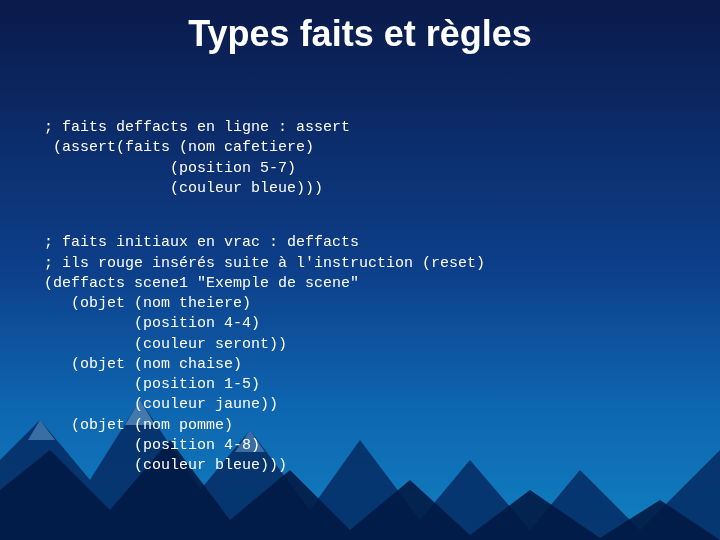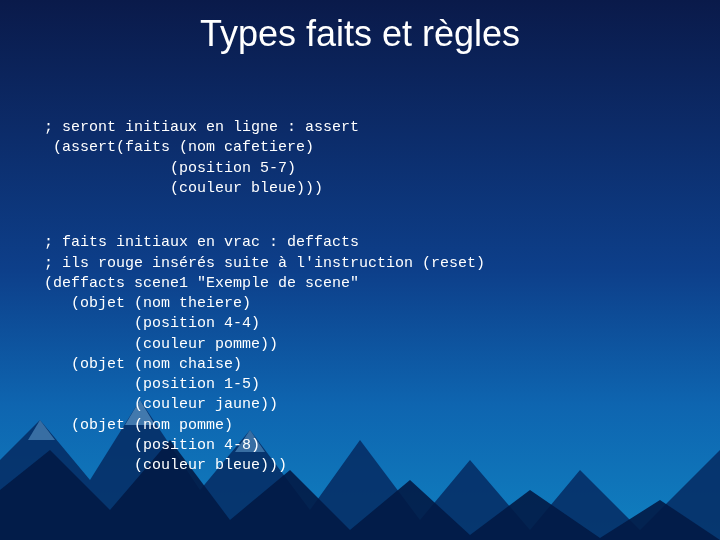--- a/index.html
+++ b/index.html
@@ -34,21 +34,21 @@
 
   .title {
     position: absolute;
     top: 14px;
     left: 0;
     width: 720px;
     text-align: center;
     color: #ffffff;
     font-size: 36px;
     line-height: 1.1;
-    font-weight: 400;
+    font-weight: 700;
   }
 
   .code-block {
     position: absolute;
     top: 118px;
     left: 44px;
     width: 640px;
     color: #ffffff;
     font-family: "Courier New", monospace;
     font-size: 15px;
@@ -71,30 +71,30 @@
     <path d="M0,200 L0,150 L50,110 L110,170 L170,100 L230,180 L290,130 L350,190 L410,140 L470,195 L530,150 L600,198 L660,160 L720,200 Z" fill="#021a45" opacity="0.9"></path>
     <path d="M140,60 L155,85 L125,85 Z" fill="#6aa8d8" opacity="0.6"></path>
     <path d="M250,90 L265,112 L235,112 Z" fill="#6aa8d8" opacity="0.5"></path>
     <path d="M40,80 L55,100 L28,100 Z" fill="#6aa8d8" opacity="0.5"></path>
   </svg>
 
   <div class="title">
     <span>Types faits et règles</span><br>
   </div>
 
-  <div class="code-block"><span>; seront initiaux en ligne : assert</span>
+  <div class="code-block"><span>; faits deffacts en ligne : assert</span>
 <span> (assert(faits (nom cafetiere)</span>
 <span>              (position 5-7)</span>
 <span>              (couleur bleue)))</span><span class="gap"></span>
 <span>; faits initiaux en vrac : deffacts</span>
 <span>; ils rouge insérés suite à l'instruction (reset)</span>
 <span>(deffacts scene1 "Exemple de scene"</span>
 <span>   (objet (nom theiere)</span>
 <span>          (position 4-4)</span>
-<span>          (couleur pomme))</span>
+<span>          (couleur seront))</span>
 <span>   (objet (nom chaise)</span>
 <span>          (position 1-5)</span>
 <span>          (couleur jaune))</span>
 <span>   (objet (nom pomme)</span>
 <span>          (position 4-8)</span>
 <span>          (couleur bleue)))</span></div>
 
 </div>
 
 </body></html>

